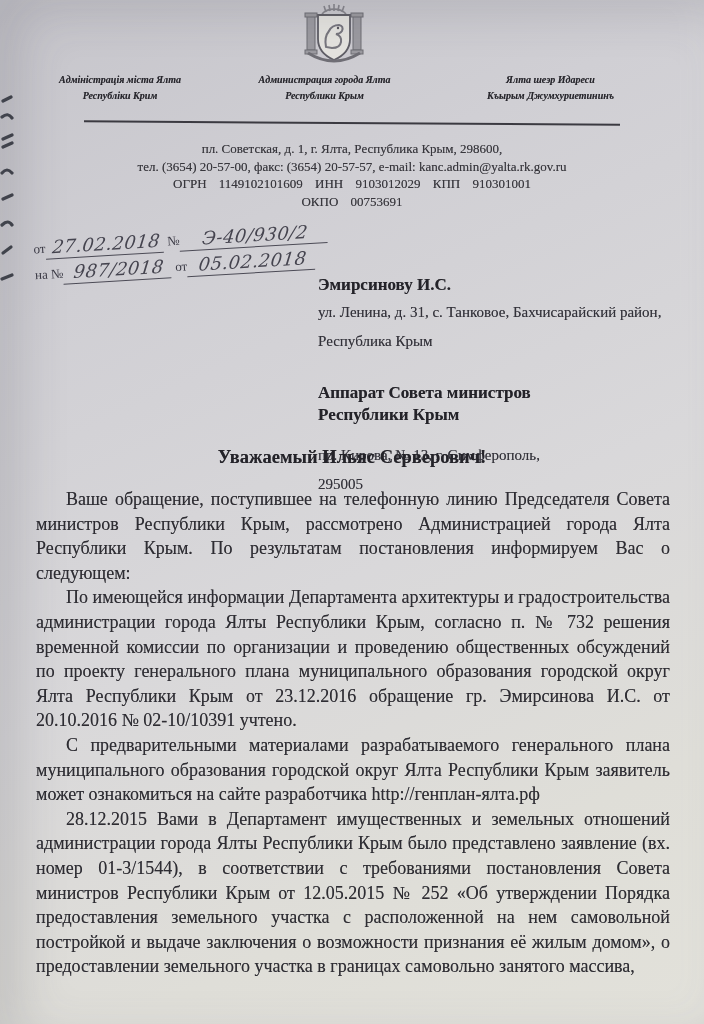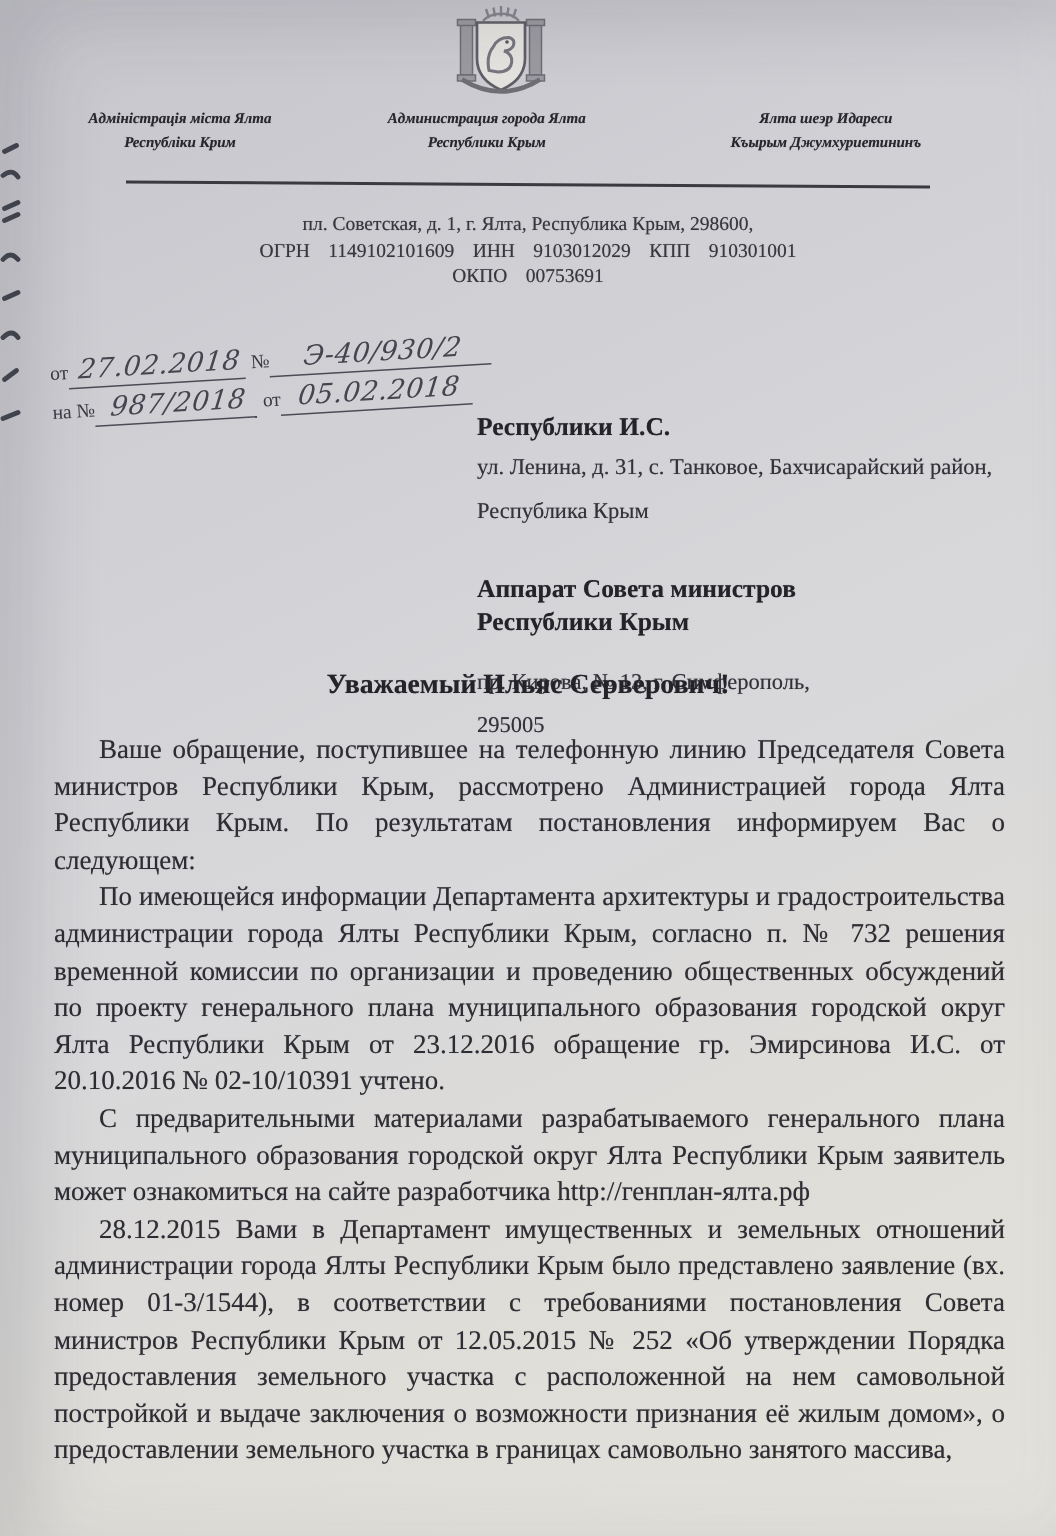--- a/index.html
+++ b/index.html
@@ -117,36 +117,37 @@
   </div>
   <div class="org org-crh soft">
     <div>Ялта шеэр Идареси</div>
     <div>Къырым Джумхуриетининъ</div>
   </div>
 
   <div class="rule"></div>
 
   <div class="contact soft">
     <div>пл. Советская, д. 1, г. Ялта, Республика Крым, 298600,</div>
+    <div>тел. (3654) 20-57-00, факс: (3654) 20-57-57, e-mail: kanc.admin@yalta.rk.gov.ru</div>
     <div class="spaced">ОГРН 1149102101609 ИНН 9103012029 КПП 910301001</div>
     <div class="spaced">ОКПО 00753691</div>
   </div>
 
   <div class="ref">
     <div class="ref-row">
       <span class="lbl">от</span><span class="hw w120">27.02.2018</span><span class="lbl">№</span><span class="hw w150">Э-40/930/2</span>
     </div>
     <div class="ref-row">
       <span class="lbl">на №</span><span class="hw w110">987/2018</span><span class="lbl">от</span><span class="hw w130">05.02.2018</span>
     </div>
   </div>
 
   <div class="recipients">
     <div class="rcpt">
-      <div class="rcpt-name soft">Республики И.С.</div>
+      <div class="rcpt-name soft">Эмирсинову И.С.</div>
       <div class="rcpt-addr soft">ул. Ленина, д. 31, с. Танковое, Бахчисарайский район, Республика Крым</div>
     </div>
     <div class="rcpt rcpt2">
       <div class="rcpt-name narrow soft">Аппарат Совета министров Республики Крым</div>
       <div class="rcpt-addr narrow soft">пр. Кирова, № 13, г. Симферополь, 295005</div>
     </div>
   </div>
 
   <div class="salutation soft">Уважаемый Ильяс Серверович!</div>
 

